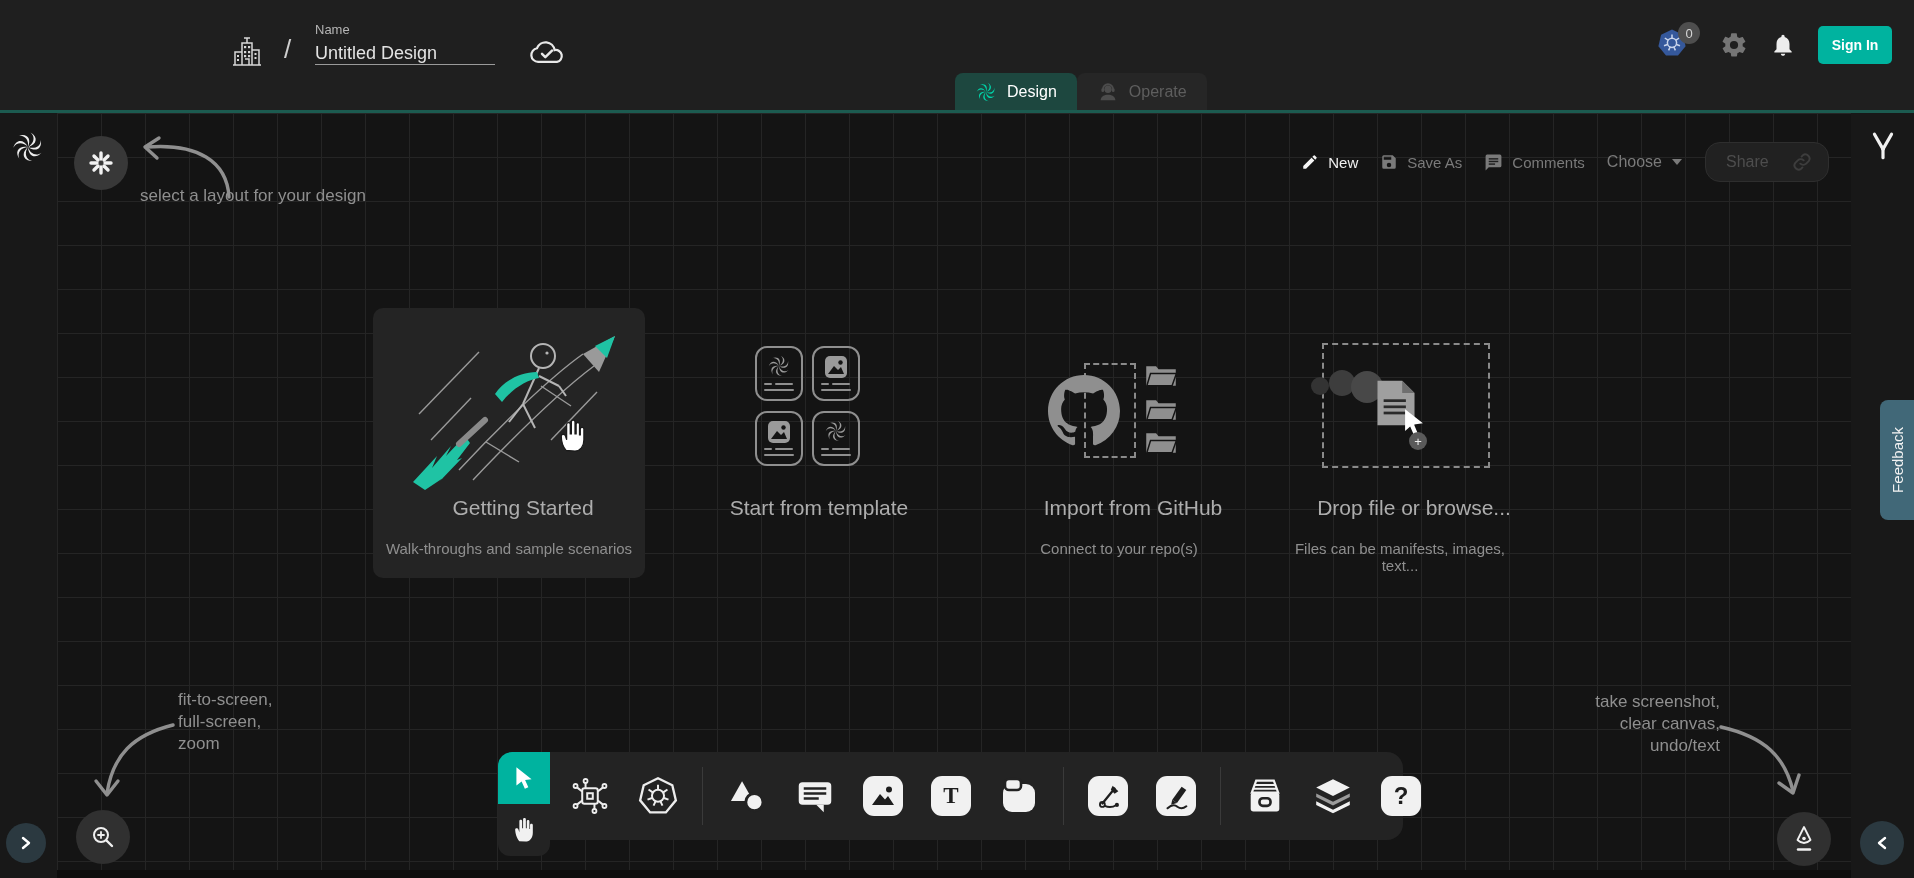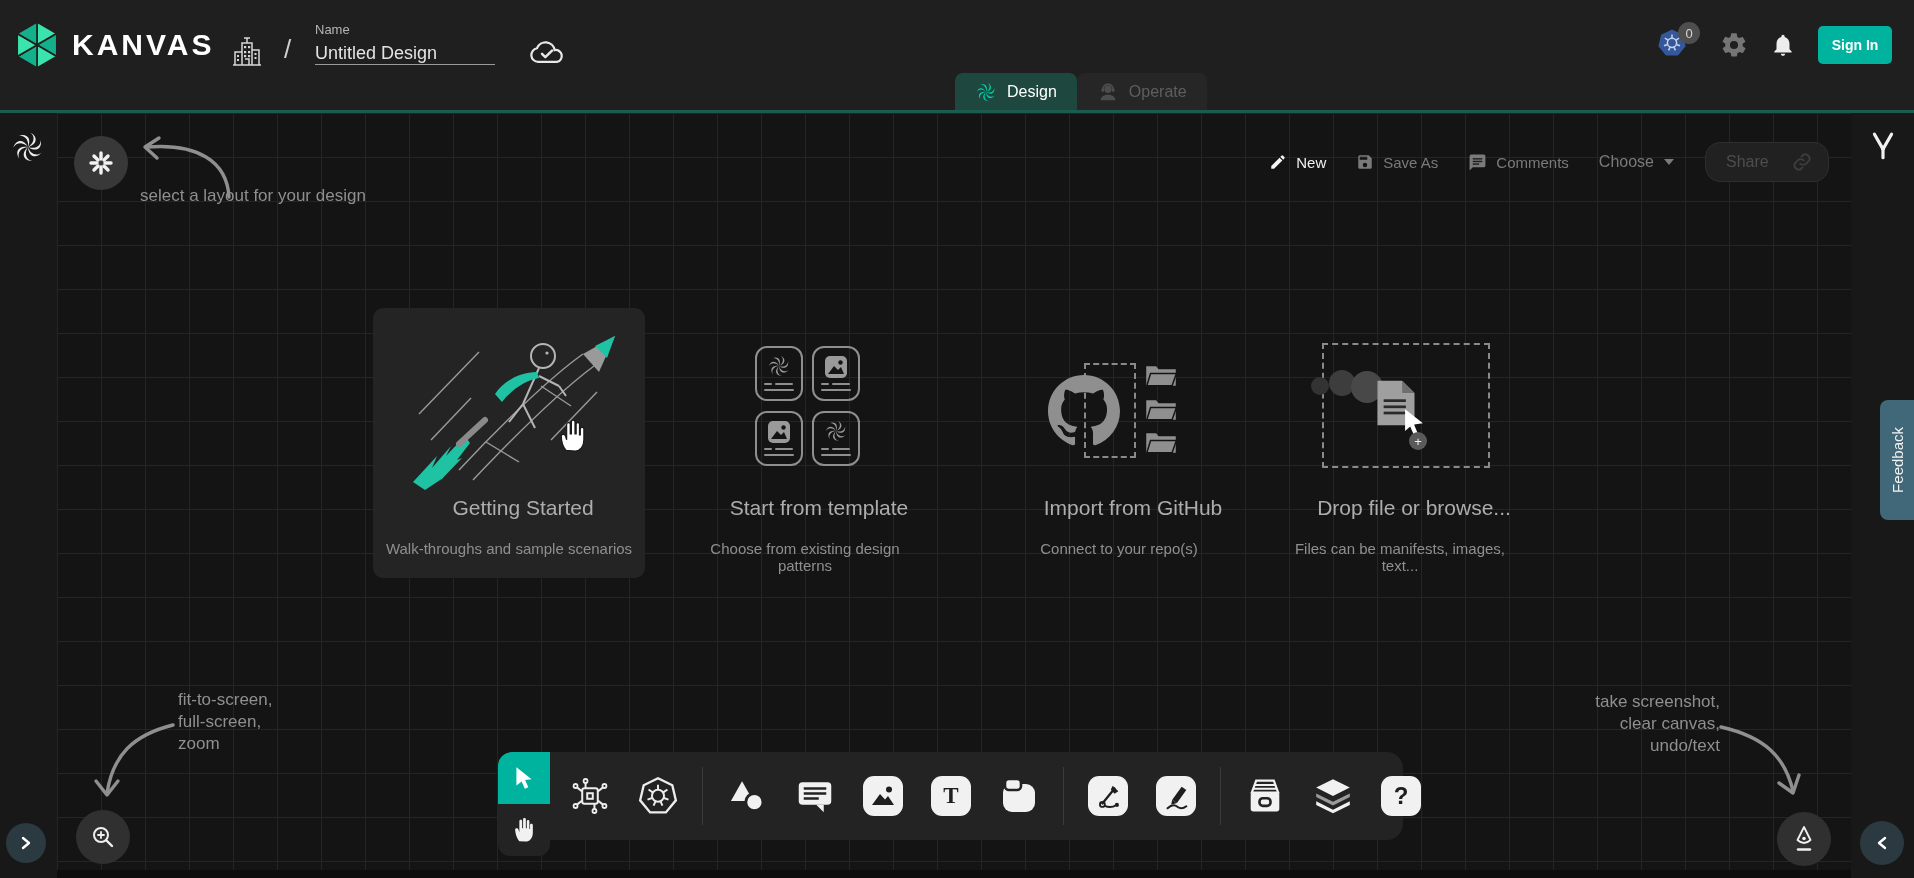--- a/index.html
+++ b/index.html
@@ -43,21 +43,21 @@
                      linear-gradient(90deg, #252525 1px, transparent 1px);
     background-size:44px 44px; z-index:5; }
   .canvas-bottom-bar { position:absolute; left:0; top:757px; width:1794px; height:8px; background:#0d0d0d; }
 
   .hint-text { color:#8f8f8f; font-size:17px; line-height:22px; }
   .layout-circle { left:17px; top:23px; width:54px; height:54px; background:#383838; }
   .zoom-circle { left:19px; top:697px; width:54px; height:54px; background:#303030; }
   .nib-circle { left:1720px; top:699px; width:54px; height:54px; background:#303030; }
 
   
-  .canvas-actions { position:absolute; top:28px; right:22px; display:flex; align-items:center; gap:30px; height:42px; }
+  .canvas-actions { position:absolute; top:28px; right:22px; display:flex; align-items:center; gap:22px; height:42px; }
   .action-item { display:flex; align-items:center; gap:9px; font-size:15px; color:#7a7a7a; cursor:pointer; }
   .action-item.active { color:#f0f0f0; }
   .share-btn { width:124px; height:40px; background:#212121; border:1px solid #2e2e2e; border-radius:15px;
     display:flex; align-items:center; justify-content:space-between; padding:0 16px 0 20px;
     color:#4d4d4d; font-size:16px; cursor:pointer; }
 
   
   .card { position:absolute; top:195px; text-align:center; cursor:pointer; }
   .card-title { color:#adadad; font-size:21px; position:absolute; width:100%; top:188px;margin-left:14px; }
   .card-sub { color:#8f8f8f; font-size:15px; position:absolute; width:100%; top:232px; }
@@ -120,33 +120,20 @@
     <path fill="currentColor" stroke="#141414" stroke-width="1.2" d="M4.5 8 L25.5 8 L22 18 L1.5 18 Z"></path>
   </symbol>
   <symbol id="imgglyph" viewBox="0 0 24 24">
     <rect x="1" y="1" width="22" height="22" rx="5" fill="currentColor"></rect>
     <path d="M4 19 L10 11 L14 15 L17 12 L20 19 Z" fill="#141414"></path>
     <circle cx="16.5" cy="7.5" r="2.2" fill="#141414"></circle>
   </symbol>
 </svg>
 
 <div class="header">
-  <div class="logo-group">
-    <svg width="46" height="50" viewBox="0 0 44 48">
-      <g stroke="#1f1f1f" stroke-width="1.6">
-        <path d="M22 24 L22 2 L41 13 Z" fill="#3be3ad"></path>
-        <path d="M22 24 L41 13 L41 35 Z" fill="#14b08b"></path>
-        <path d="M22 24 L41 35 L22 46 Z" fill="#3be3ad"></path>
-        <path d="M22 24 L22 46 L3 35 Z" fill="#14b08b"></path>
-        <path d="M22 24 L3 35 L3 13 Z" fill="#3be3ad"></path>
-        <path d="M22 24 L3 13 L22 2 Z" fill="#14b08b"></path>
-      </g>
-    </svg>
-    <span class="logo-text">KANVAS</span>
-  </div>
 
   <svg class="org-icon" width="38" height="36" viewBox="0 0 36 36">
     <g stroke="#d8d8d8" stroke-width="1.5" fill="none">
       <path d="M13 32 V10 H23 V32"></path>
       <path d="M18 10 V5 M15 5 H21"></path>
       <path d="M13 19 H6 V32"></path>
       <path d="M23 17 H30 V32"></path>
       <path d="M4 32 H32"></path>
       <path d="M16 26 H20 V32"></path>
     </g>
@@ -400,21 +387,20 @@
           <div class="tl-row">
             <div class="tl" style="width:8px"></div>
             <div class="tl" style="width:18px"></div>
           </div>
         <div class="tl-row">
             <div class="tl" style="width:30px"></div>
           </div>
         </div>
     </div>
     <div class="card-title">Start from template</div>
-    <div class="card-sub">Choose from existing design patterns</div>
   </div>
 
   <div class="card card3">
     <div class="dashed-box" style="left:75px;top:55px;width:52px;height:95px"></div>
     <span style="position:absolute;left:39px;top:67px;color:#8f8f8f">
       <svg width="72" height="72">
           <use href="#github" width="72" height="72"></use>
         </svg>
       </span>
     <span style="position:absolute;left:136px;top:55px;color:#8f8f8f">

